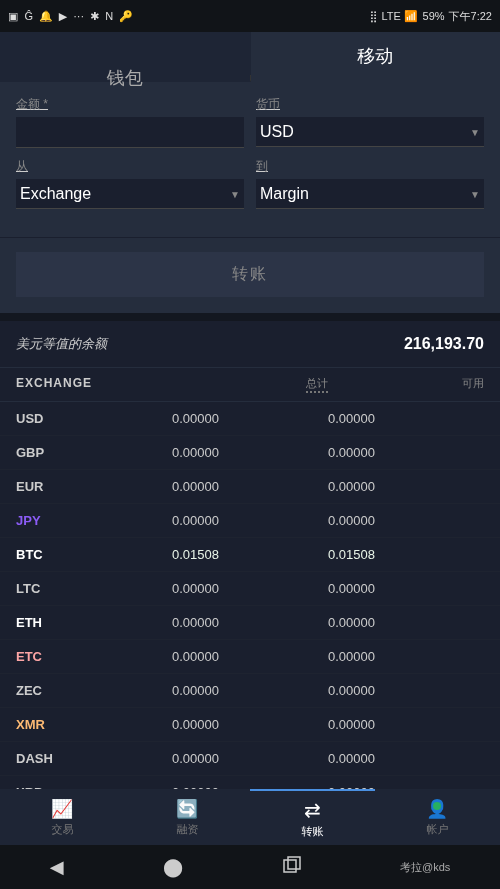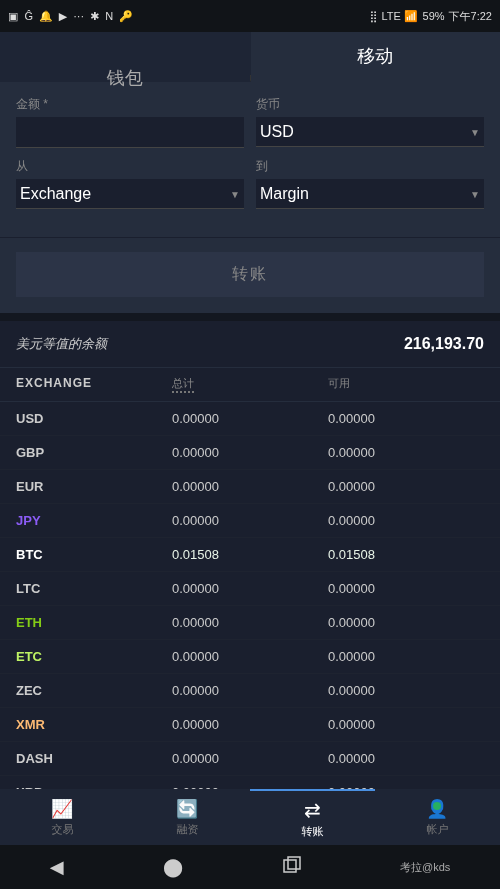--- a/index.html
+++ b/index.html
@@ -61,20 +61,21 @@
     }
 
     .form-row {
       display: flex;
       gap: 12px;
       margin-bottom: 10px;
     }
 
     .form-group {
       flex: 1;
+      text-decoration: underline;
     }
 
     .form-label {
       font-size: 12px;
       color: #888;
       margin-bottom: 4px;
     }
 
     .form-input {
       background: #1a1f2e;
@@ -171,21 +172,21 @@
 
     .table-header {
       display: grid;
       grid-template-columns: 1fr 1fr 1fr;
       padding: 8px 16px;
       border-bottom: 1px solid #252d3d;
     }
     .table-header-cell {
       font-size: 11px;
       color: #888;
-      text-align: left;
+      text-align: right;
     }
     .table-header-cell:first-child {
       text-align: left;
       font-size: 12px;
       color: #ccc;
       font-weight: bold;
       letter-spacing: 1px;
     }
 
     .table-row {
@@ -391,26 +392,26 @@
     <div class="table-cell" style="color:#fff">BTC</div>
     <div class="table-cell highlight" style="color:#e8f4e8">0.01508</div>
     <div class="table-cell highlight" style="color:#e8f4e8">0.01508</div>
   </div>
       <div class="table-row">
     <div class="table-cell" style="color:#ccc">LTC</div>
     <div class="table-cell" style="color:#ccc">0.00000</div>
     <div class="table-cell" style="color:#ccc">0.00000</div>
   </div>
       <div class="table-row">
-    <div class="table-cell" style="color:#84cc16">ETH</div>
-    <div class="table-cell" style="color:#ccc">0.00000</div>
-    <div class="table-cell" style="color:#ccc">0.00000</div>
-  </div>
-      <div class="table-row">
-    <div class="table-cell" style="color:#bef264">ETC</div>
+    <div class="table-cell" style="color:#ffffff">ETH</div>
+    <div class="table-cell" style="color:#ccc">0.00000</div>
+    <div class="table-cell" style="color:#ccc">0.00000</div>
+  </div>
+      <div class="table-row">
+    <div class="table-cell" style="color:#fca5a5">ETC</div>
     <div class="table-cell" style="color:#ccc">0.00000</div>
     <div class="table-cell" style="color:#ccc">0.00000</div>
   </div>
       <div class="table-row">
     <div class="table-cell" style="color:#ccc">ZEC</div>
     <div class="table-cell" style="color:#ccc">0.00000</div>
     <div class="table-cell" style="color:#ccc">0.00000</div>
   </div>
       <div class="table-row">
     <div class="table-cell" style="color:#fdba74">XMR</div>

